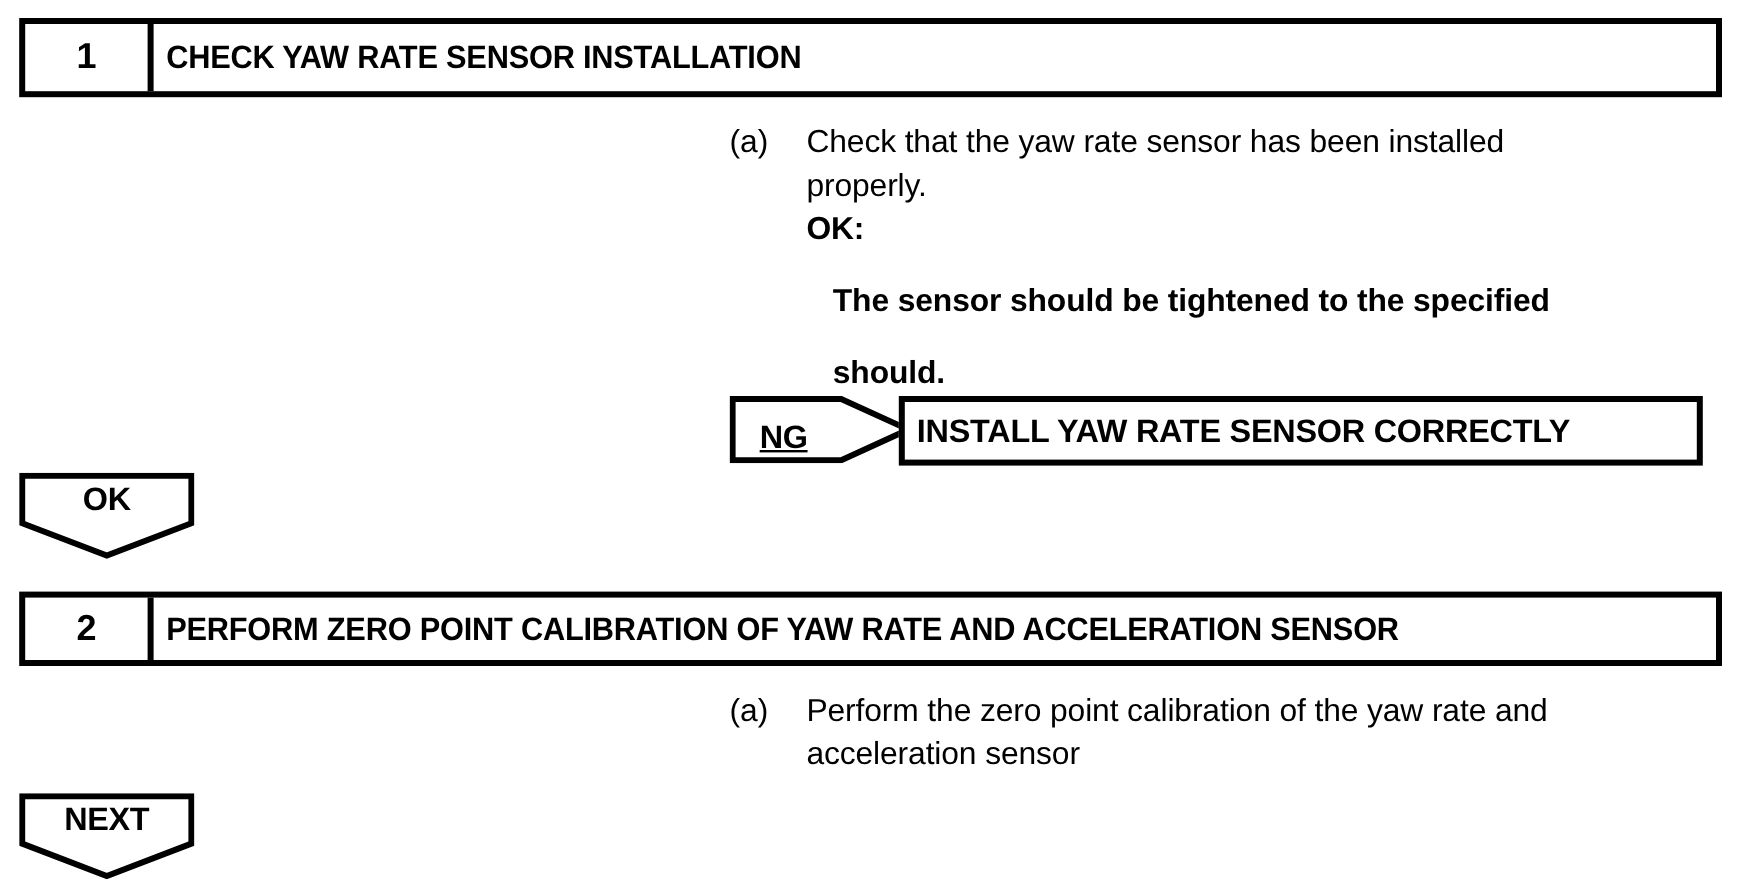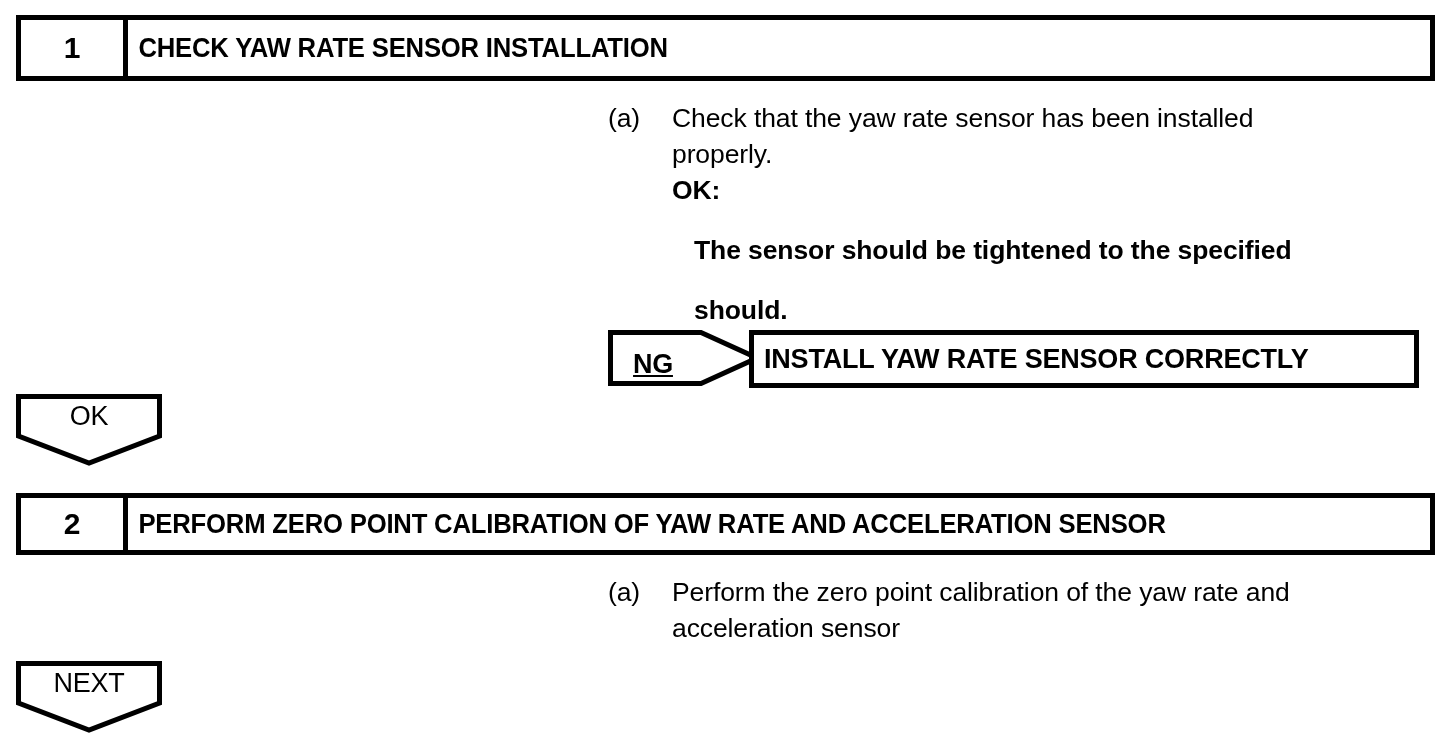--- a/index.html
+++ b/index.html
@@ -138,21 +138,21 @@
   }
   .down-arrow .da-label {
     position: absolute;
     left: 0;
     top: 0;
     width: 146px;
     height: 44px;
     display: flex;
     align-items: center;
     justify-content: center;
-    font-weight: normal;
+    font-weight: bold;
     font-size: 27px;
     letter-spacing: -0.3px;
     z-index: 2;
   }
   #ok-arrow   { left: 16px; top: 394px; }
   #next-arrow { left: 16px; top: 661px; }
 
   svg { display: block; }
 </style>
 </head>

